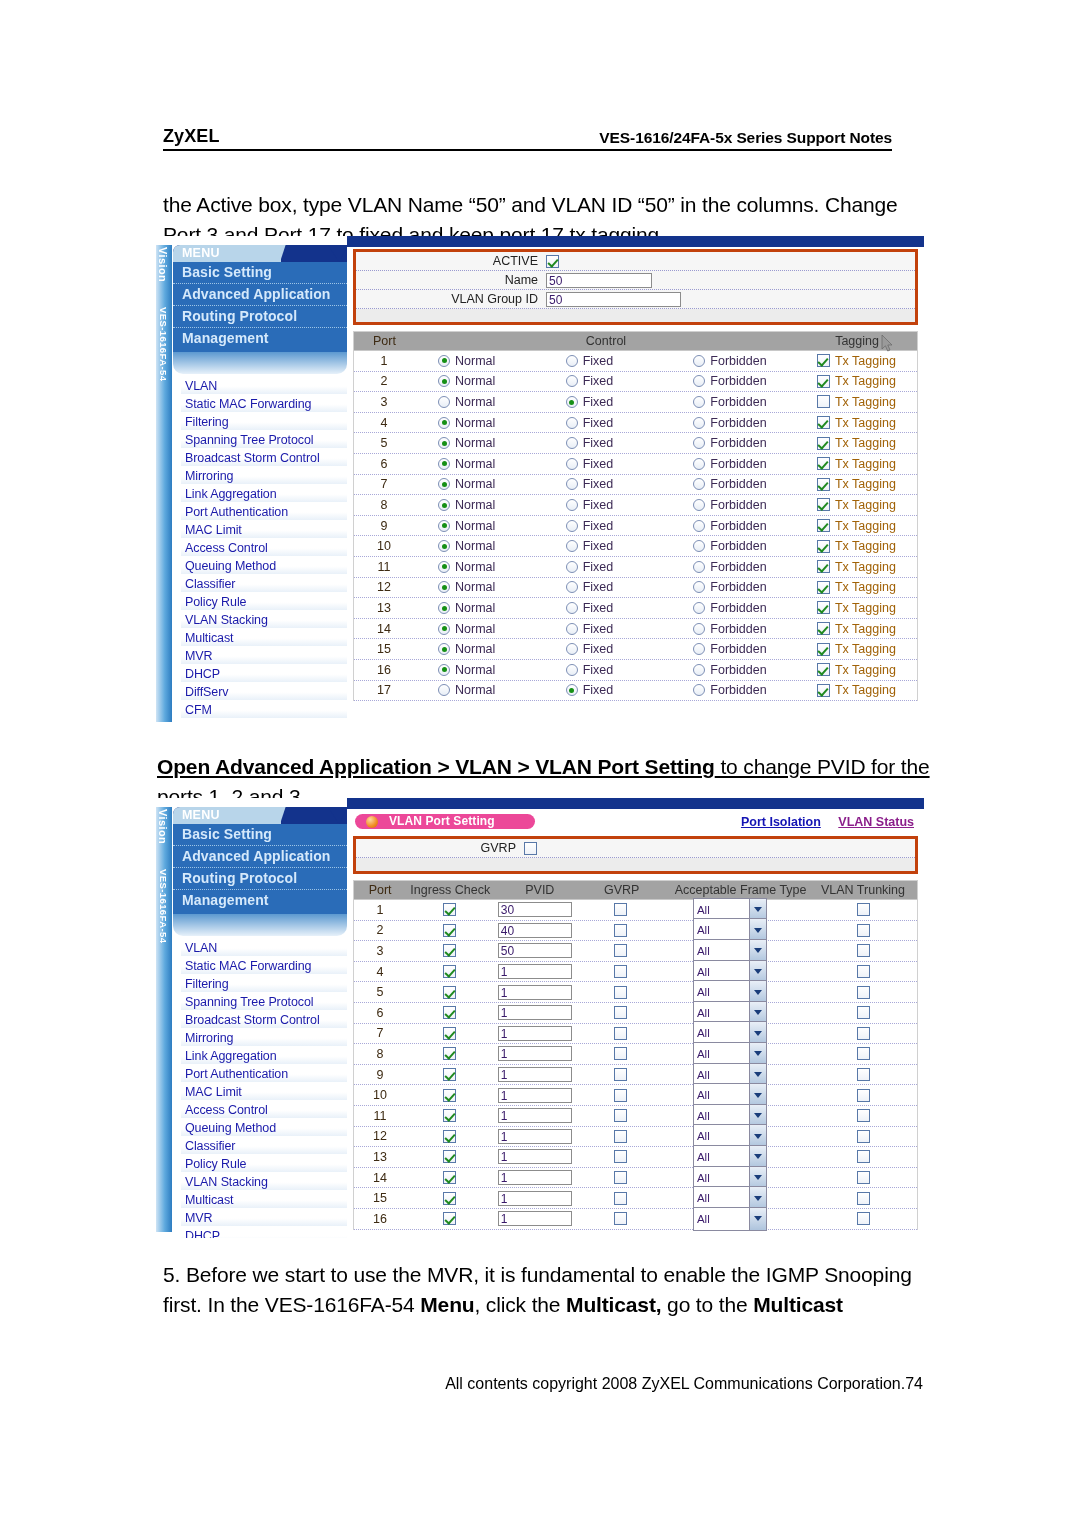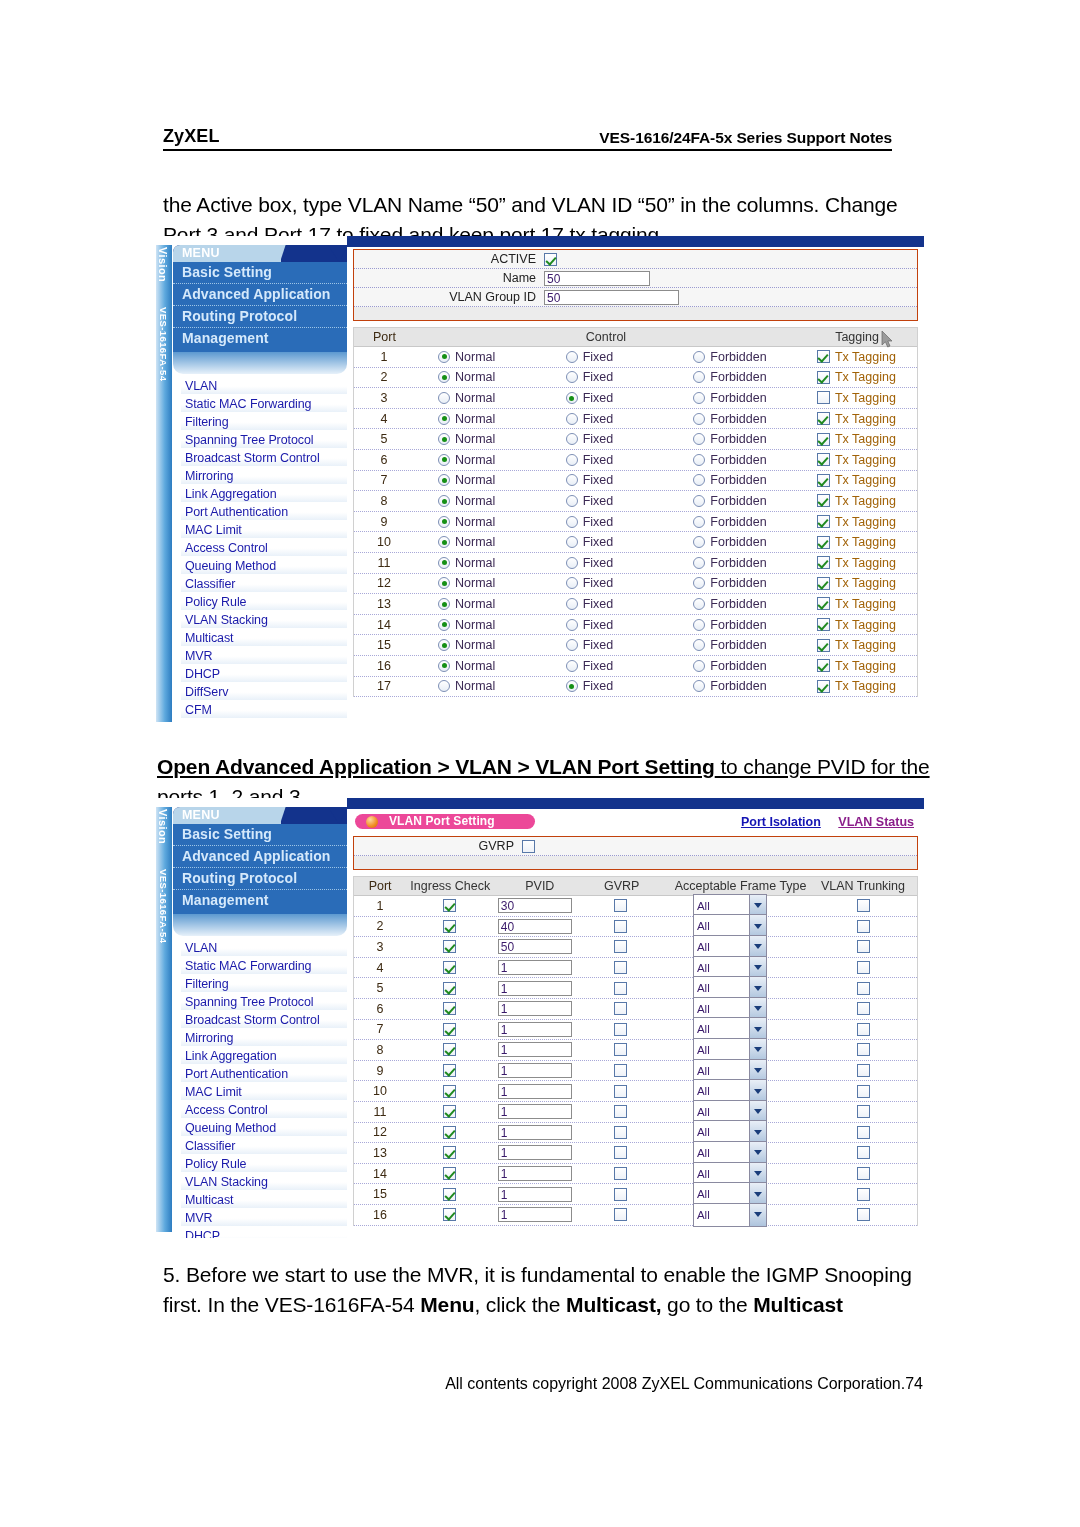--- a/index.html
+++ b/index.html
@@ -180,21 +180,21 @@
   }
   .pane-links a {
     text-decoration: underline; margin-left: 14px;
   }
   .lnk-blue { color: #1414b4; }
   .lnk-purple { color: #8b1e8b; }
 
   .form-box {
     margin: 2px 6px 0 6px;
     background: #f4f4f4;
-    border: 1px solid #c2410c;
+    border: 3px solid #c2410c;
   }
   .form-row {
     display: flex; align-items: center;
     height: 19px;
     border-bottom: 1px dotted #9a9ad0;
     background: #f6f6f6;
   }
   .form-row:last-of-type { border-bottom: none; }
   .form-label {
     width: 190px; text-align: right;
@@ -242,21 +242,21 @@
     padding: 0 2px;
     line-height: 14px;
     vertical-align: middle;
   }
 
   
   .tbl { margin: 6px 6px 0 6px; border: 1px solid #d0d0d0; border-bottom:none; }
   .thead {
     display: flex; align-items: center;
     height: 19px;
-    background: #e5e5e5;
+    background: #a3a3a3;
     font-size: 12.5px;
     color: #333;
     border-bottom: 1px solid #c8c8c8;
   }
   .thead div { text-align: center; }
   .trow {
     display: flex; align-items: center;
     height: 20.6px;
     border-bottom: 1px dotted #a8a8d8;
     background: #ffffff;

